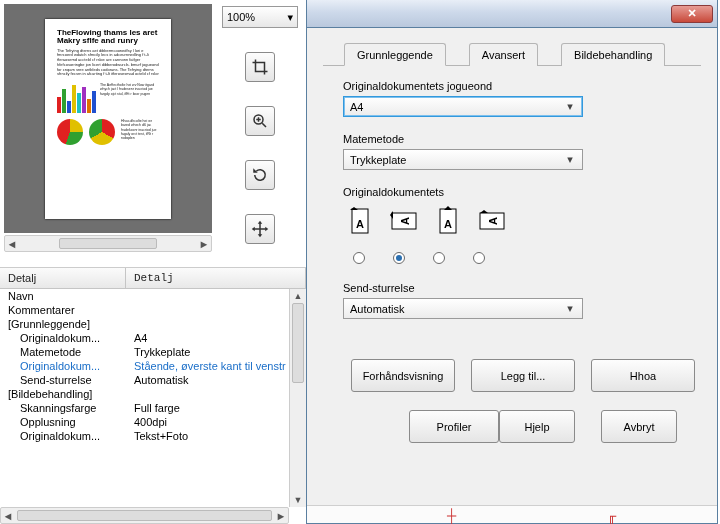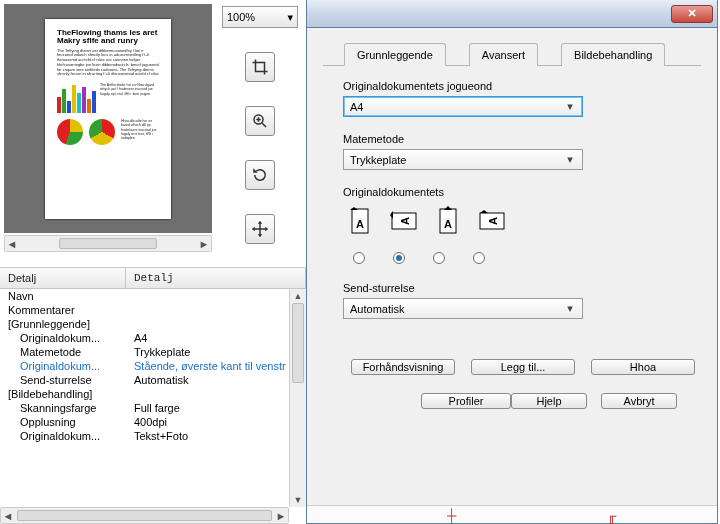--- a/index.html
+++ b/index.html
@@ -48,21 +48,21 @@
   .dd { width: 240px; height:21px; border:1px solid #9a9a9a; background:linear-gradient(#fff,#ececec); display:flex; align-items:center; justify-content:space-between; padding:0 4px 0 6px; margin-bottom:16px;}
   .dd.sel { border:1px solid #3399dd; box-shadow:0 0 0 1px #7cc0ee inset; }
   .dd .arr { width:16px; text-align:center; color:#444; }
   .orient-row { display:flex; gap:10px; margin:6px 0 14px 0; }
   .orient-btn { width:34px; height:34px; display:flex; align-items:center; justify-content:center;  }
   .orient-btn svg { width:30px; height:30px; }
   .radio-row { display:flex; gap:28px; padding-left:10px; margin-bottom:18px; }
   .radio { width:12px; height:12px; border:1px solid #6a6a6a; border-radius:50%; display:inline-flex; align-items:center; justify-content:center; background:#fff;}
   .radio.checked::after { content:""; width:6px; height:6px; background:#2a6fb0; border-radius:50%; display:block;}
   .btn-row { display:flex; gap:16px; margin:6px 0 18px 0; padding-left:8px;}
-  .win-btn { min-width:104px; height:16px; border:1px solid #8a8a8a; border-radius:3px; background:linear-gradient(#fdfdfd,#e5e5e5); display:flex; align-items:center; justify-content:center; padding:0 10px;}
+  .win-btn { min-width:104px; height:33px; border:1px solid #8a8a8a; border-radius:3px; background:linear-gradient(#fdfdfd,#e5e5e5); display:flex; align-items:center; justify-content:center; padding:0 10px;}
   .bottom-row { display:flex; justify-content:flex-end; padding:0 24px 12px 30px;}
   .ruler { position:absolute; left:0; right:0; bottom:0; height:18px; border-top:1px solid #cfcfcf; background:#fbfbfb; }
   .ruler .marker { position:absolute; top:2px; color:#c33; font-size:13px; }
 </style>
 </head>
 <body>
 
 <div class="left-pane">
   <div class="preview-area">
     <div style="flex:1">
@@ -265,21 +265,21 @@
 
       <div class="btn-row">
         <div class="win-btn">Forhåndsvisning</div>
         <div class="win-btn">Legg til...</div>
         <div class="win-btn">Hhoa</div>
       </div>
     </div>
 
     <div class="bottom-row">
       <div class="win-btn" style="min-width:90px">Profiler</div>
-      <div style="display:flex; gap:14px">
+      <div style="display:flex; gap:26px">
         <div class="win-btn" style="min-width:76px">Hjelp</div>
         <div class="win-btn" style="min-width:76px">Avbryt</div>
       </div>
     </div>
   </div>
 
   <div class="ruler">
     <span class="marker" style="left:140px">┼</span>
     <span class="marker" style="left:300px">╓</span>
   </div>

